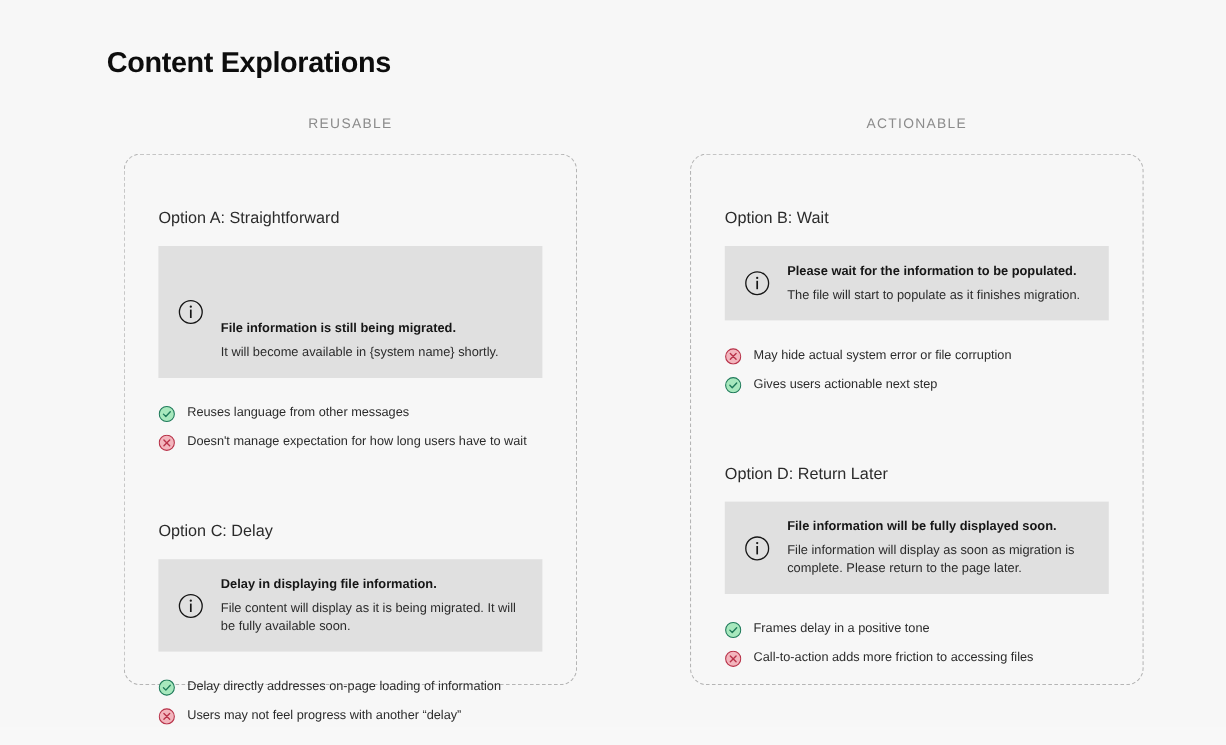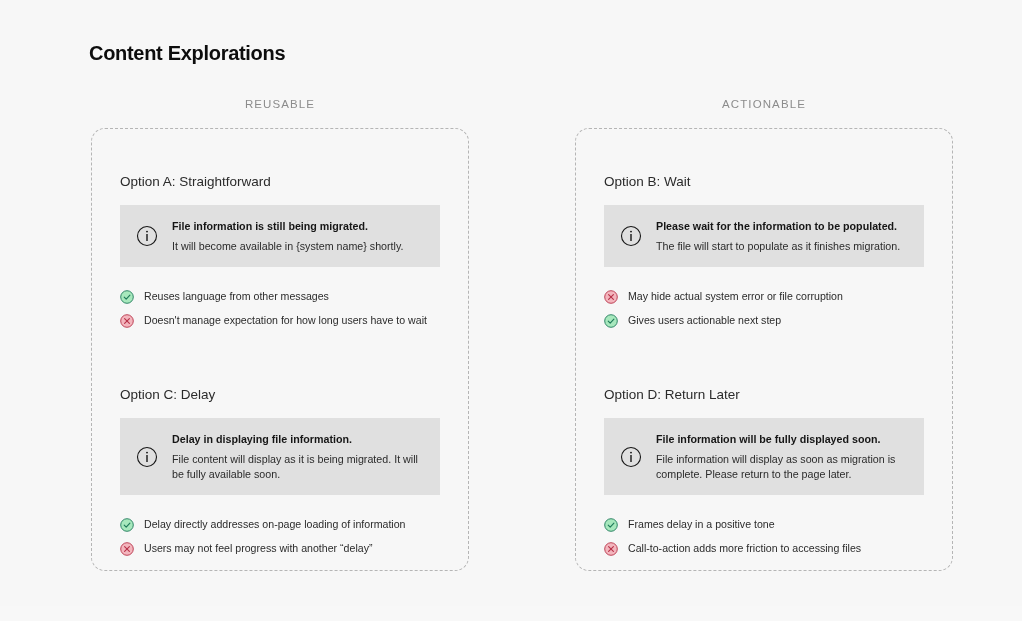--- a/index.html
+++ b/index.html
@@ -27,40 +27,40 @@
     left: 0; top: 606px;
     width: 1022px;
     height: 15px;
     background: #f8f8f8;
   }
 
   .page-title {
     position: absolute;
     left: 89px;
     top: 38px;
-    font-size: 20px;
+    font-size: 24px;
     font-weight: bold;
     color: #0d0d0d;
     letter-spacing: -0.3px;
     line-height: 30px;
   }
 
   .columns {
     position: absolute;
     left: 91px;
     top: 96px;
     width: 840px;
   }
 
   .column {
     position: absolute;
     top: 0;
     width: 378px;
   }
-  .column.left  { left: 0px; }
+  .column.left  { left: 12px; }
   .column.right { left: 484px; }
 
   .column-header {
     text-align: center;
     font-size: 11.5px;
     letter-spacing: 1.1px;
     color: #8c8c8c;
     line-height: 16px;
     height: 20px;
   }
@@ -153,21 +153,21 @@
 
           <div class="notification">
             <span class="info-icon">
               <svg width="22" height="22" viewBox="0 0 22 22">
                 <circle cx="11" cy="11" r="9.5" fill="none" stroke="#161616" stroke-width="1.1"></circle>
                 <circle cx="11" cy="6.6" r="0.95" fill="#161616"></circle>
                 <rect x="10.3" y="9" width="1.4" height="7" fill="#161616"></rect>
               </svg>
             </span>
             <span class="notif-text">
-              <span class="notif-heading" style="display:block;">File information is still being migrated.</span>
+              <span class="notif-heading" style="display:block;margin-top:48px;">File information is still being migrated.</span>
               <span class="notif-body" style="display:block;">It will become available in {system name} shortly.</span>
             </span>
           </div>
 
           <div class="pros-cons">
             <div class="pc-row">
               <span class="pc-icon">
                 <svg width="14" height="14" viewBox="0 0 14 14">
                   <circle cx="7" cy="7" r="6.3" fill="#a7e8bd" stroke="#1f7a5a" stroke-width="0.9"></circle>
                   <path d="M4.2 7.1 L6.2 9.1 L9.9 5.1" fill="none" stroke="#1f7a5a" stroke-width="1.15" stroke-linecap="round" stroke-linejoin="round"></path>

